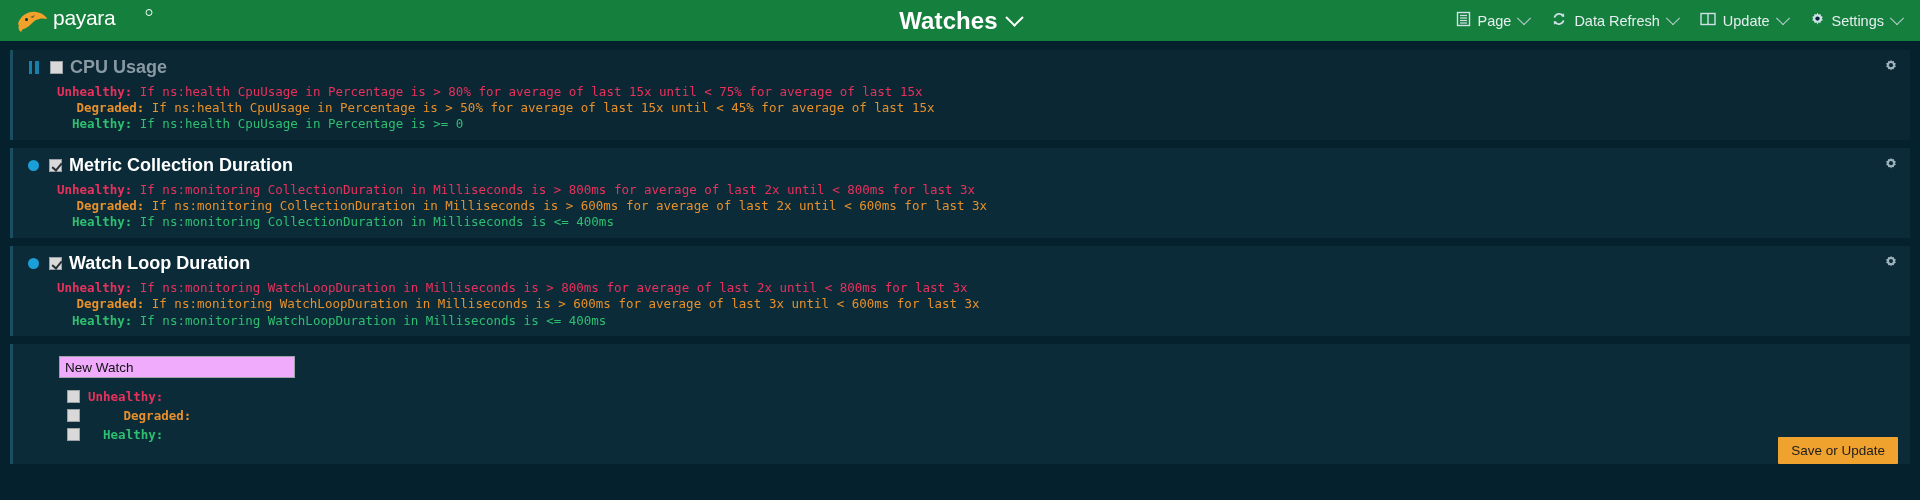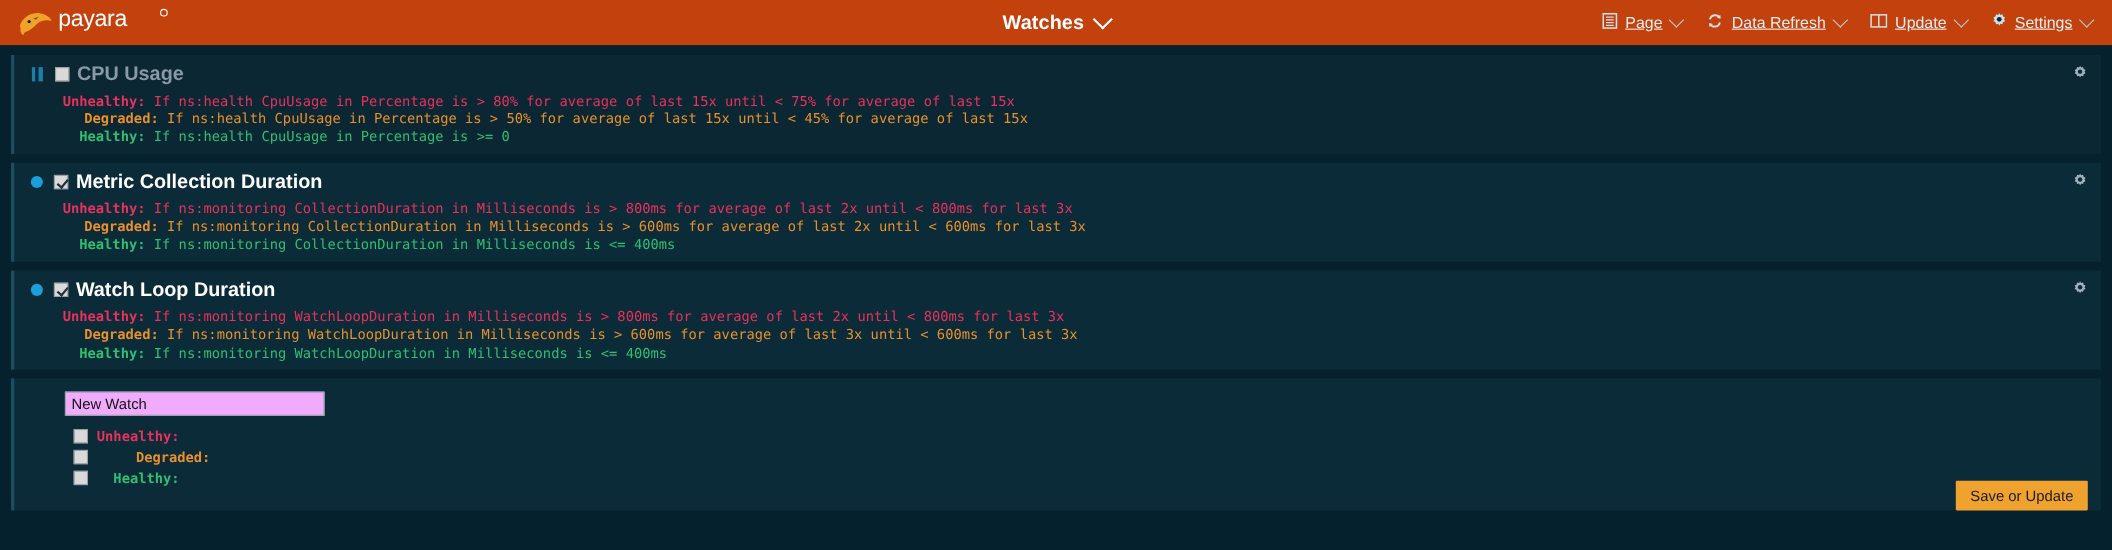--- a/index.html
+++ b/index.html
@@ -11,21 +11,21 @@
     height: 500px;
     background: #05212e;
     font-family: "Liberation Sans", sans-serif;
     overflow: hidden;
   }
 
   
   .topbar {
     position: relative;
     height: 41px;
-    background: #c2410c;
+    background: #15803d;
     display: flex;
     align-items: center;
     box-sizing: border-box;
   }
   .brand {
     display: flex;
     align-items: center;
     padding-left: 16px;
     gap: 4px;
     flex: 0 0 auto;
@@ -37,42 +37,41 @@
     top: 0;
     height: 41px;
     display: flex;
     align-items: center;
     justify-content: center;
     gap: 9px;
     pointer-events: none;
   }
   .page-title-text {
     color: #ffffff;
-    font-size: 18px;
+    font-size: 24px;
     font-weight: bold;
     letter-spacing: .1px;
   }
   .nav {
     position: absolute;
     right: 18px;
     top: 0;
     height: 41px;
     display: flex;
     align-items: center;
     gap: 22px;
   }
   .nav-item {
     display: flex;
     align-items: center;
     gap: 7px;
     color: #e8eef2;
     font-size: 14.5px;
     cursor: pointer;
     white-space: nowrap;
-    text-decoration: underline;
   }
   .nav-label { color: #e6edf1; }
   .chev {
     display: inline-block;
     width: 9px; height: 9px;
     border-right: 1.6px solid #b9ccd6;
     border-bottom: 1.6px solid #b9ccd6;
     transform: rotate(45deg) translate(-2px,-2px);
     margin-left: 1px;
   }

